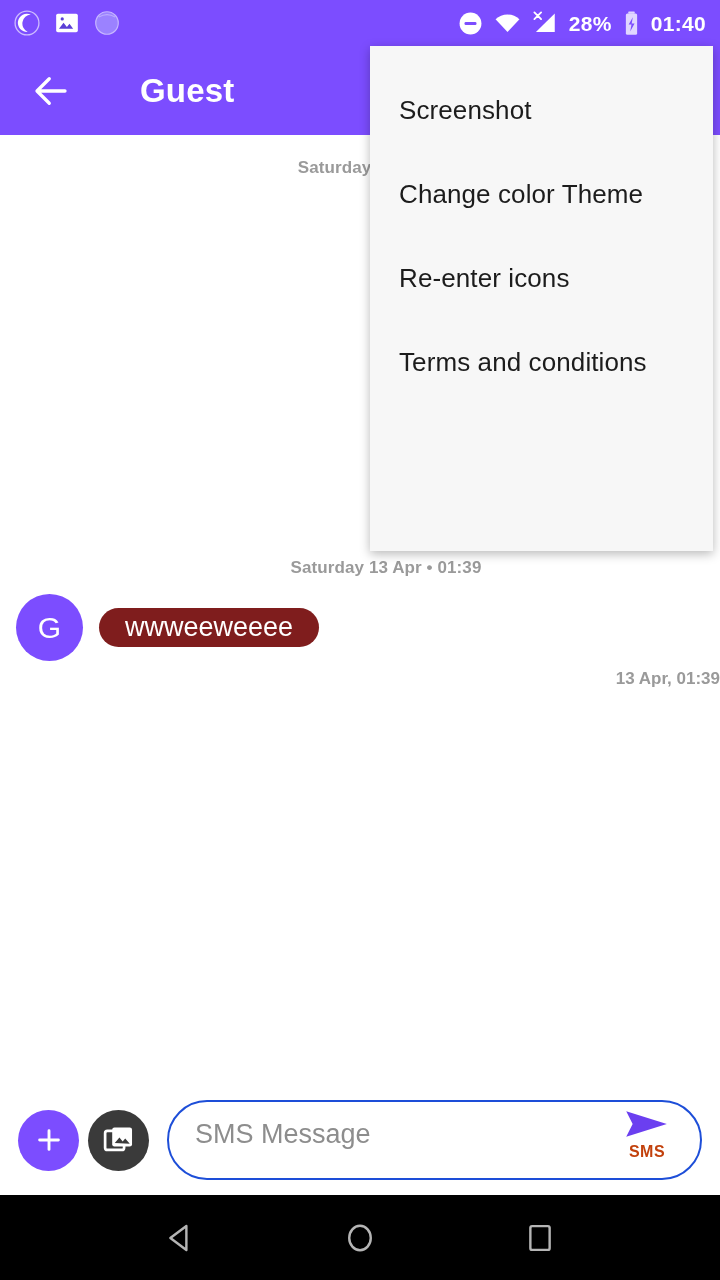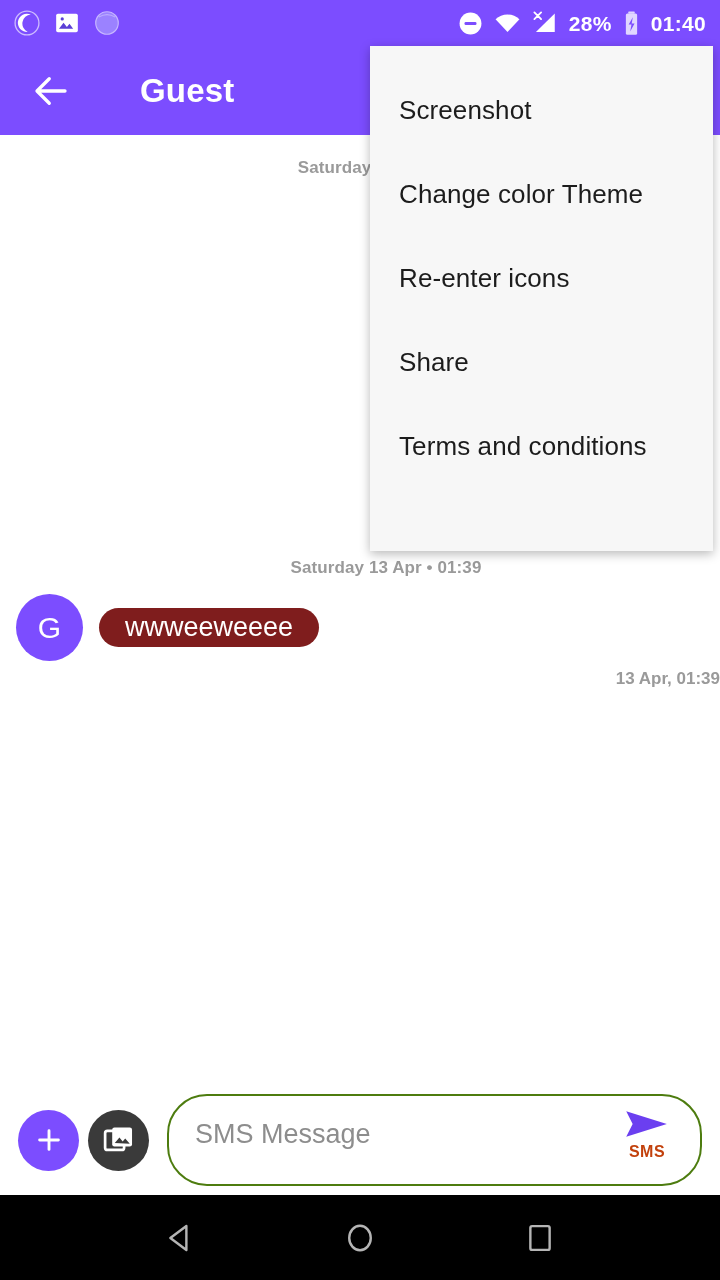--- a/index.html
+++ b/index.html
@@ -131,22 +131,22 @@
   }
   #gallery-button {
     width:61px; height:61px; min-width:61px;
     margin-left:9px;
     border-radius:50%;
     background:#3A3A3A;
     display:flex; align-items:center; justify-content:center;
   }
   #input-field-wrap {
     flex:1; margin-left:18px;
-    height:92px;
-    border:2px solid #4d7c0f;
+    height:80px;
+    border:2px solid #1d4ed8;
     border-radius:40px;
     display:flex; align-items:center;
     padding:0 22px 12px 26px;
     background:#ffffff;
   }
   #sms-input {
     flex:1; border:none; outline:none;
     font-family:"Liberation Sans", sans-serif;
     font-size:27px; color:#444;
     background:transparent;
@@ -261,23 +261,20 @@
     <div class="menu-item">
       <span>Screenshot</span>
     </div>
     <div class="menu-item">
       <span>Change color Theme</span>
     </div>
     <div class="menu-item">
       <span>Re-enter icons</span>
     </div>
     <div class="menu-item">
-      <span>Share</span>
-    </div>
-    <div class="menu-item">
       <span>Terms and conditions</span>
     </div>
   </div>
 
   <div id="input-bar">
     <div id="add-button">
       <svg width="30" height="30" viewBox="0 0 24 24">
         <path d="M12 4.5 V19.5 M4.5 12 H19.5" stroke="#ffffff" stroke-width="2.3" stroke-linecap="round"></path>
       </svg>
     </div>

